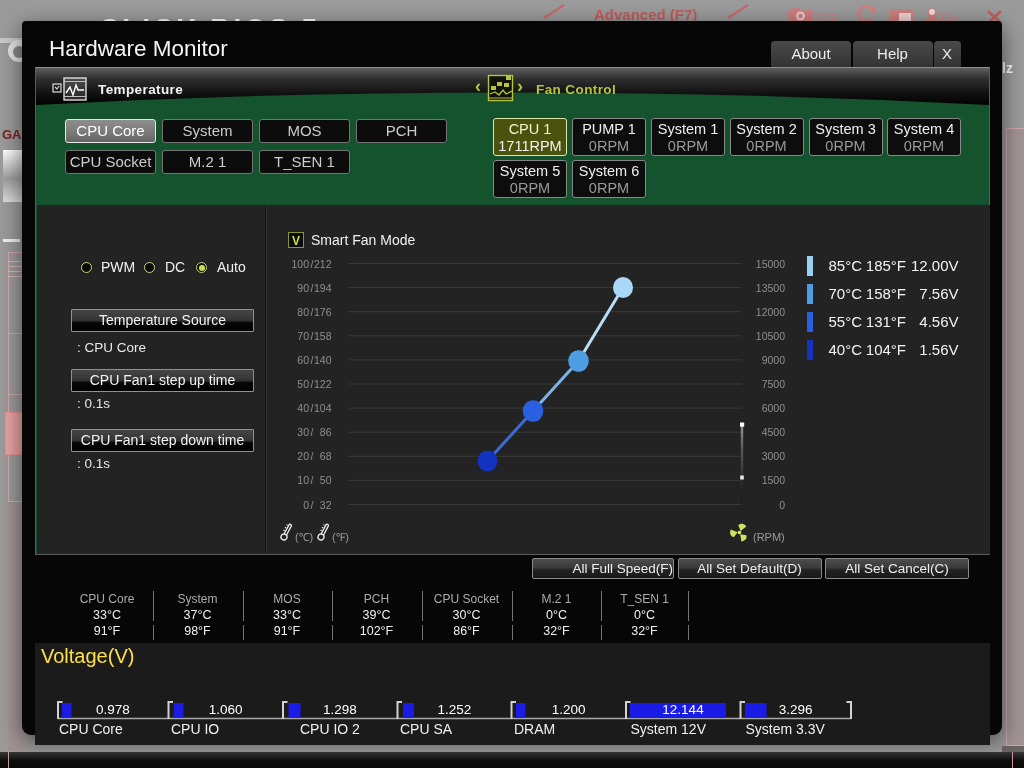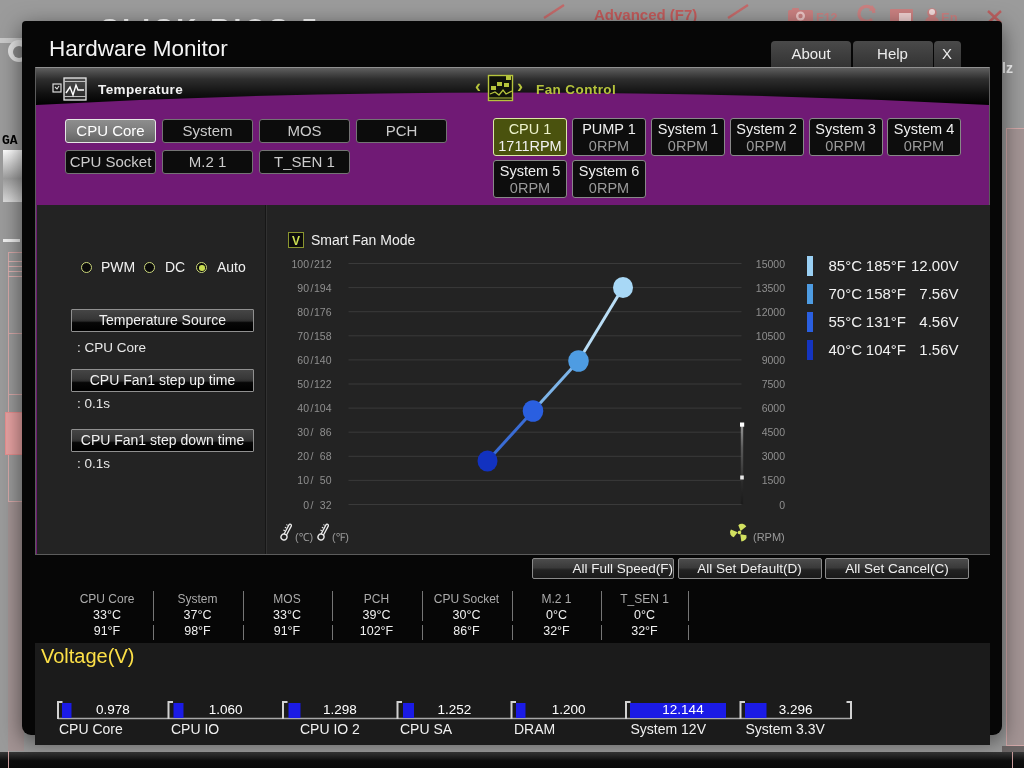--- a/index.html
+++ b/index.html
@@ -41,21 +41,21 @@
         <path d="M92,5 l4,5 l-7,1 Z" fill="#ca8181" stroke="none"></path>
       </g>
       <text x="36" y="22" fill="#ca8181" font-size="12.5" font-weight="bold">F12</text>
       <text x="161" y="22" fill="#ca8181" font-size="13" font-weight="bold">En</text>
       <path d="M208,11 L221,23 M221,11 L208,23" stroke="#bc6060" stroke-width="2.4"></path>
     </svg>
 
     <div class="abs" style="left:0;top:38px;width:24px;height:5px;background:#c9c9c9;"></div>
     <div class="abs" style="left:8px;top:40px;width:22px;height:22px;border-radius:50%;background:#e4e4e4;"></div>
     <div class="abs" style="left:13px;top:46px;width:12px;height:12px;border-radius:50%;background:#8a8a8a;"></div>
-    <div class="abs" style="left:2px;top:133px;color:#000000;font-weight:bold;font-size:13px;font-family:Liberation Mono, monospace;">GA</div>
+    <div class="abs" style="left:2px;top:127px;color:#7f1d1d;font-weight:bold;font-size:13px;">GA</div>
     <div class="abs" style="left:3px;top:150px;width:19px;height:52px;background:linear-gradient(#ffffff,#9e9e9e 55%,#dcdcdc);"></div>
     <div class="abs" style="left:3px;top:239px;width:17px;height:3px;background:#f0f0f0;"></div>
     <div class="abs" style="left:8px;top:252px;width:1px;height:500px;background:#d9abab;"></div>
     <div class="abs" style="left:8px;top:252px;width:16px;height:1px;background:#d9abab;"></div>
     <div class="abs" style="left:8px;top:261px;width:16px;height:1px;background:#dfb3b3;"></div>
     <div class="abs" style="left:8px;top:266px;width:16px;height:1px;background:#dfb3b3;"></div>
     <div class="abs" style="left:8px;top:271px;width:16px;height:1px;background:#dfb3b3;"></div>
     <div class="abs" style="left:8px;top:276px;width:16px;height:1px;background:#dfb3b3;"></div>
     <div class="abs" style="left:8px;top:333px;width:16px;height:1px;background:#d9abab;"></div>
     <div class="abs" style="left:8px;top:394px;width:16px;height:1px;background:#d9abab;"></div>
@@ -77,21 +77,21 @@
     <div class="abs" style="left:27px;top:14.5px;color:#f4f4f4;font-size:22.5px;">Hardware Monitor</div>
 
     <div class="abs" style="left:749px;top:20px;width:80px;height:26px;background:linear-gradient(#4a4a4a,#333);
          border-radius:4px 4px 0 0;color:#ececec;font-size:15px;text-align:center;line-height:25px;">About</div>
     <div class="abs" style="left:830.5px;top:20px;width:80px;height:26px;background:linear-gradient(#4a4a4a,#333);
          border-radius:4px 4px 0 0;color:#ececec;font-size:15px;text-align:center;line-height:25px;">Help</div>
     <div class="abs" style="left:911.5px;top:20px;width:27px;height:26px;background:linear-gradient(#4a4a4a,#333);
          border-radius:4px 4px 0 0;color:#ececec;font-size:15px;text-align:center;line-height:25px;">X</div>
 
     <div class="abs" id="inner" style="left:13px;top:46px;width:955px;height:487.5px;
-         background:#701a75;border:1px solid #5c5c5c;border-top-color:#909090;">
+         background:#14532d;border:1px solid #5c5c5c;border-top-color:#909090;">
 
       <svg class="abs" style="left:0;top:0;" width="953" height="40" viewBox="0 0 953 40">
         <defs>
           <linearGradient id="gl" x1="0" y1="0" x2="0" y2="1">
             <stop offset="0" stop-color="#5e5e5e"></stop>
             <stop offset="0.3" stop-color="#2e2e2e"></stop>
             <stop offset="0.7" stop-color="#101010"></stop>
             <stop offset="1" stop-color="#000000"></stop>
           </linearGradient>
         </defs>

